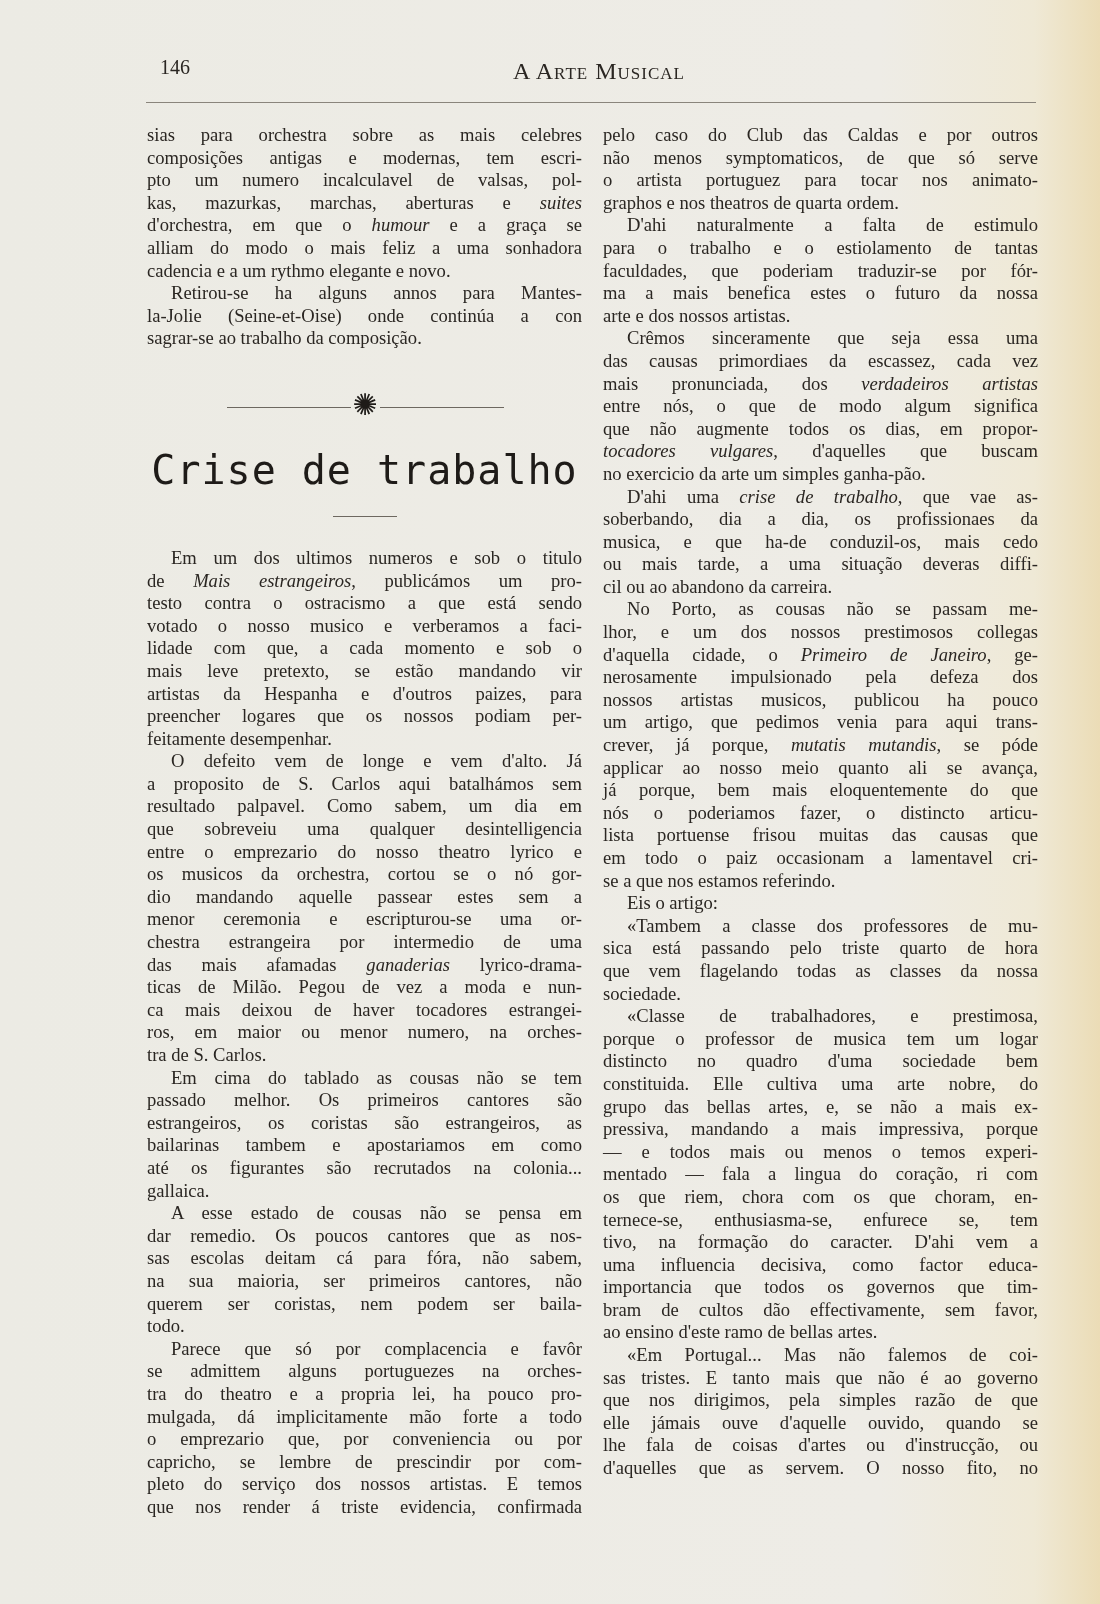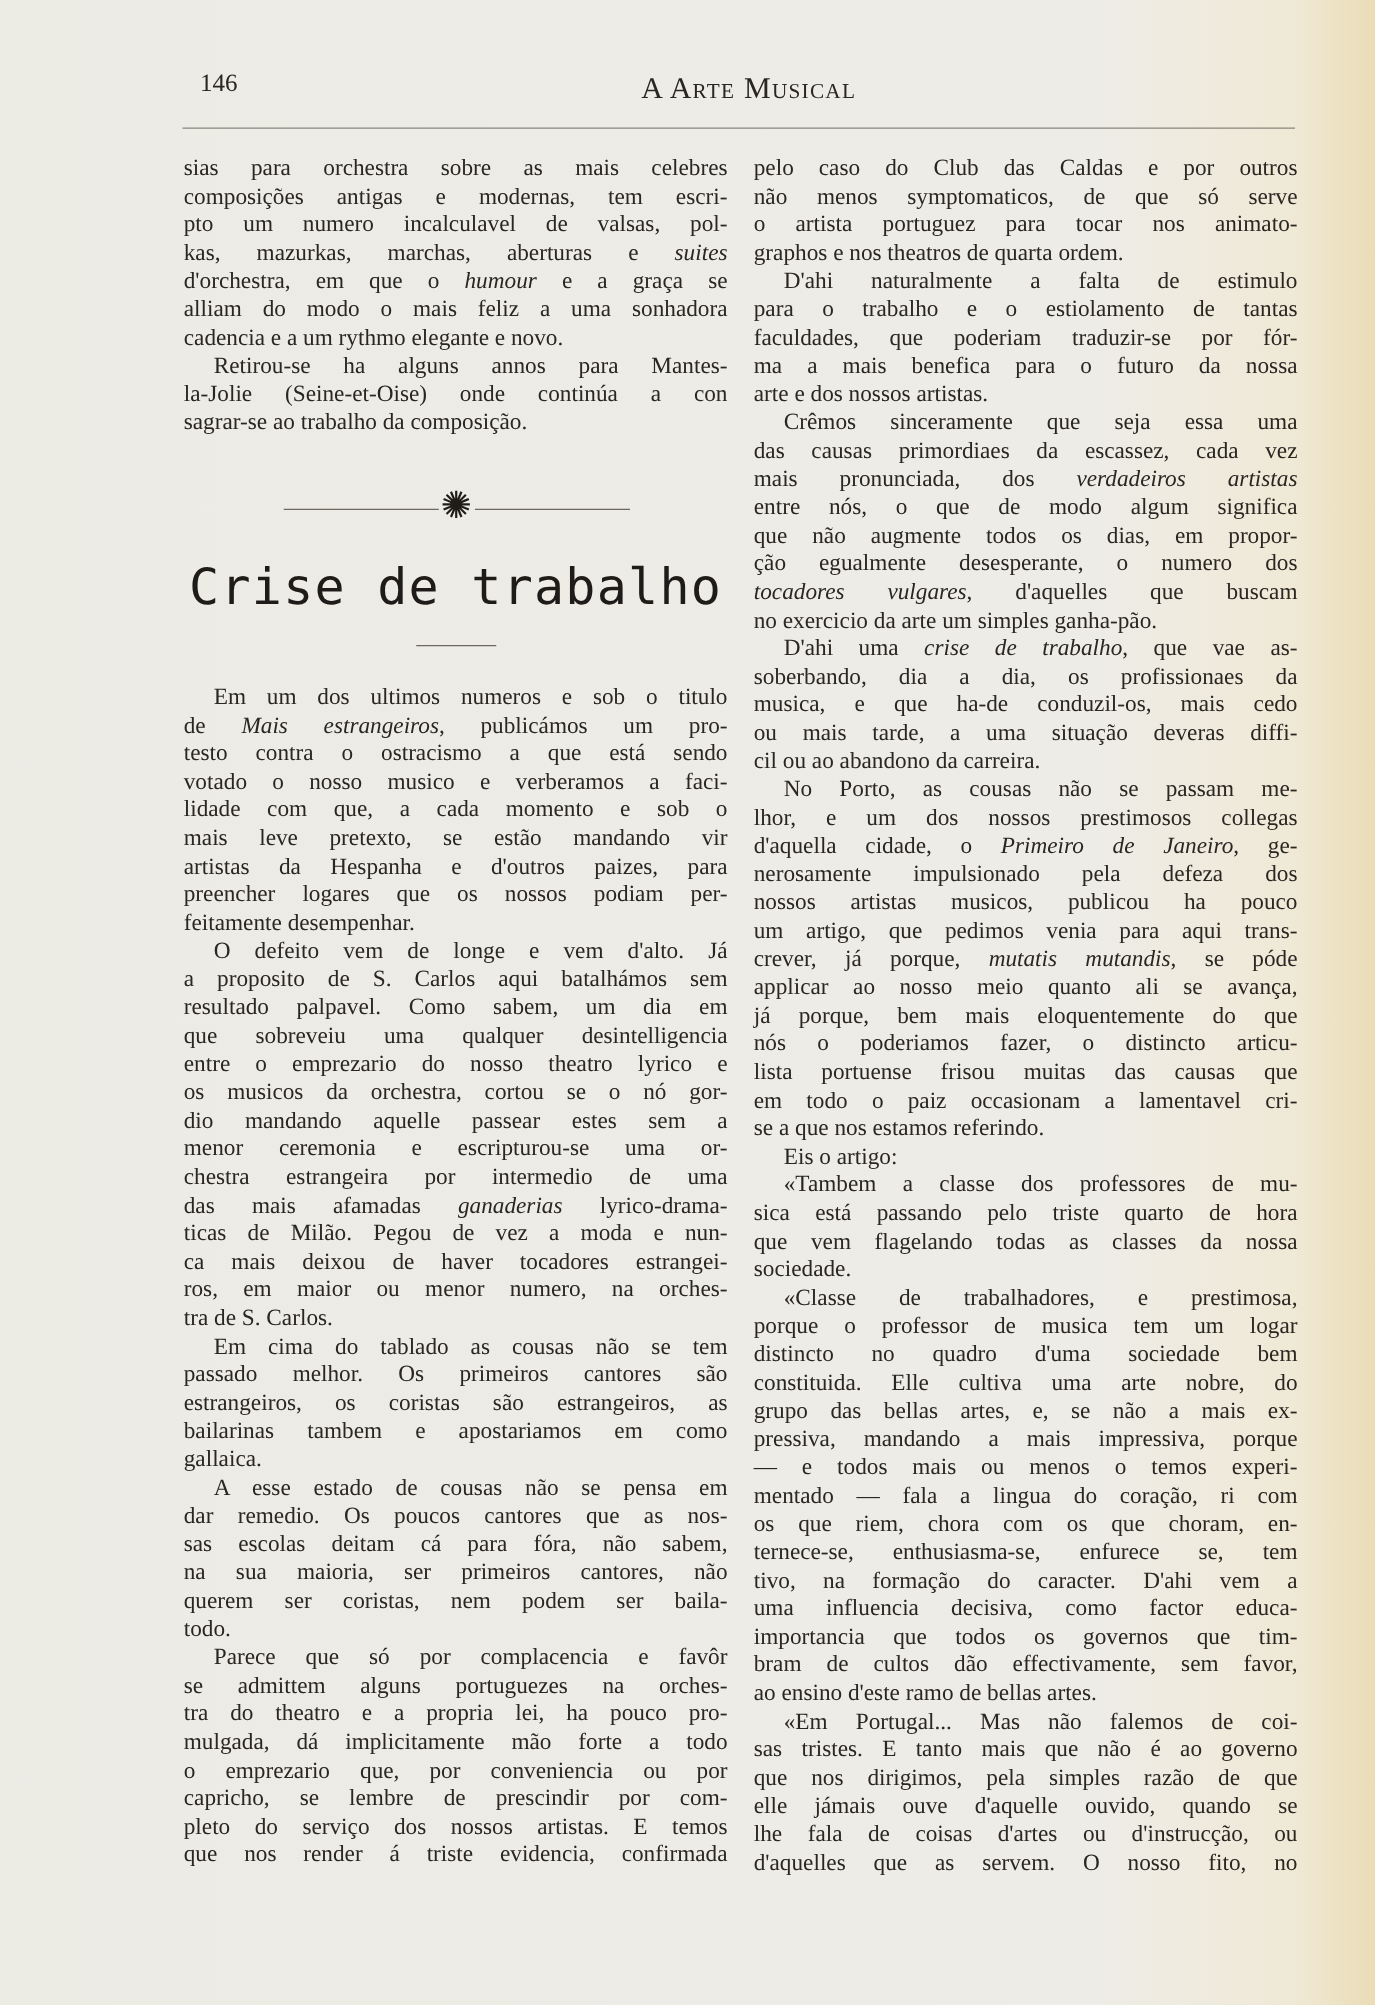--- a/index.html
+++ b/index.html
@@ -107,20 +107,21 @@
         <span class="line">chestra estrangeira por intermedio de uma</span>
         <span class="line">das mais afamadas <em>ganaderias</em> lyrico-drama-</span>
         <span class="line">ticas de Milão. Pegou de vez a moda e nun-</span>
         <span class="line">ca mais deixou de haver tocadores estrangei-</span>
         <span class="line">ros, em maior ou menor numero, na orches-</span>
         <span class="line last">tra de S. Carlos.</span>
         <span class="line indent">Em cima do tablado as cousas não se tem</span>
         <span class="line">passado melhor. Os primeiros cantores são</span>
         <span class="line">estrangeiros, os coristas são estrangeiros, as</span>
         <span class="line">bailarinas tambem e apostariamos em como</span>
+        <span class="line">até os figurantes são recrutados na colonia...</span>
         <span class="line last">gallaica.</span>
         <span class="line indent">A esse estado de cousas não se pensa em</span>
         <span class="line">dar remedio. Os poucos cantores que as nos-</span>
         <span class="line">sas escolas deitam cá para fóra, não sabem,</span>
         <span class="line">na sua maioria, ser primeiros cantores, não</span>
         <span class="line">querem ser coristas, nem podem ser baila-</span>
         <span class="line last">todo.</span>
         <span class="line indent">Parece que só por complacencia e favôr</span>
         <span class="line">se admittem alguns portuguezes na orches-</span>
         <span class="line">tra do theatro e a propria lei, ha pouco pro-</span>
@@ -134,28 +135,27 @@
 
   <div class="col col-right">
     <div id="right-body">
         <span class="line">pelo caso do Club das Caldas e por outros</span>
         <span class="line">não menos symptomaticos, de que só serve</span>
         <span class="line">o artista portuguez para tocar nos animato-</span>
         <span class="line last">graphos e nos theatros de quarta ordem.</span>
         <span class="line indent">D'ahi naturalmente a falta de estimulo</span>
         <span class="line">para o trabalho e o estiolamento de tantas</span>
         <span class="line">faculdades, que poderiam traduzir-se por fór-</span>
-        <span class="line">ma a mais benefica para o futuro da nossa</span>
+        <span class="line">ma a mais benefica estes o futuro da nossa</span>
         <span class="line last">arte e dos nossos artistas.</span>
         <span class="line indent">Crêmos sinceramente que seja essa uma</span>
         <span class="line">das causas primordiaes da escassez, cada vez</span>
         <span class="line">mais pronunciada, dos <em>verdadeiros artistas</em></span>
         <span class="line">entre nós, o que de modo algum significa</span>
         <span class="line">que não augmente todos os dias, em propor-</span>
-        <span class="line">ção egualmente desesperante, o numero dos</span>
         <span class="line"><em>tocadores vulgares</em>, d'aquelles que buscam</span>
         <span class="line last">no exercicio da arte um simples ganha-pão.</span>
         <span class="line indent">D'ahi uma <em>crise de trabalho</em>, que vae as-</span>
         <span class="line">soberbando, dia a dia, os profissionaes da</span>
         <span class="line">musica, e que ha-de conduzil-os, mais cedo</span>
         <span class="line">ou mais tarde, a uma situação deveras diffi-</span>
         <span class="line last">cil ou ao abandono da carreira.</span>
         <span class="line indent">No Porto, as cousas não se passam me-</span>
         <span class="line">lhor, e um dos nossos prestimosos collegas</span>
         <span class="line">d'aquella cidade, o <em>Primeiro de Janeiro</em>, ge-</span>

